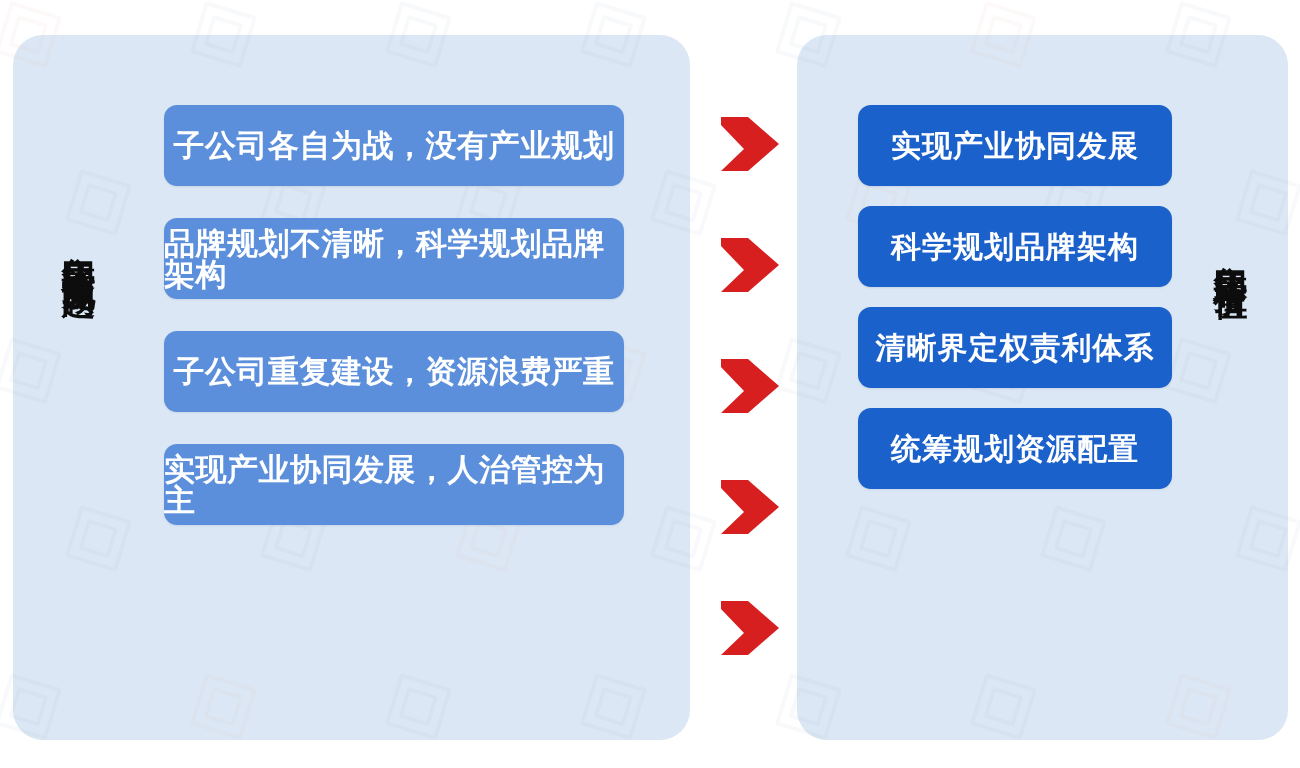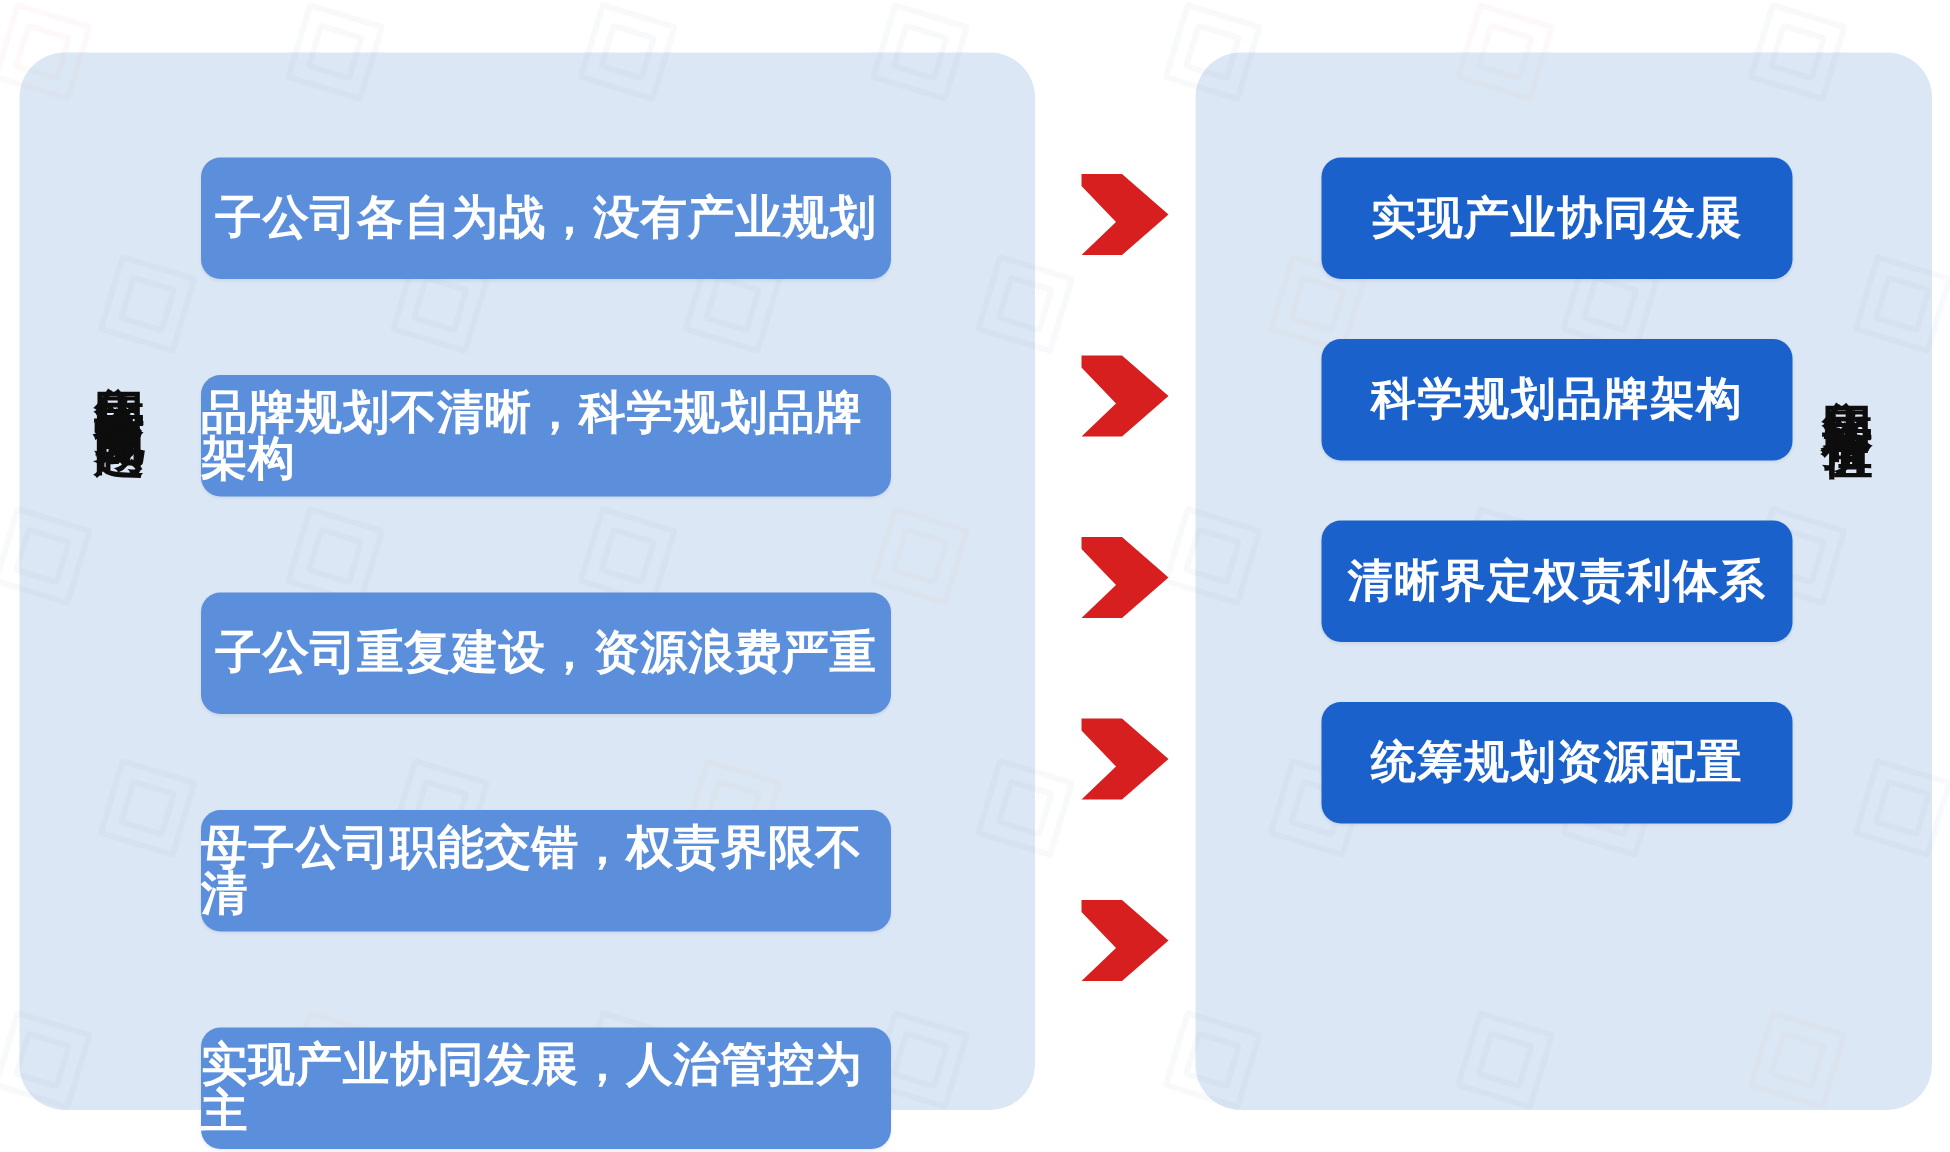--- a/index.html
+++ b/index.html
@@ -70,22 +70,22 @@
   .side-label.left-label{left:62px;top:231px;}
   .side-label.right-label{left:1214px;top:240px;}
 
   
   .col{
     position:absolute;
     z-index:15;
     display:flex;
     flex-direction:column;
   }
-  .col.left-col{left:134px;top:105px;width:460px;gap:64px;}
-  .col.right-col{left:881px;top:105px;width:314px;gap:40px;}
+  .col.left-col{left:164px;top:105px;width:460px;gap:32px;}
+  .col.right-col{left:858px;top:105px;width:314px;gap:20px;}
 
   .card{
     height:81px;
     border-radius:13px;
     display:flex;
     align-items:center;
     justify-content:center;
     color:#ffffff;
     font-weight:bold;
     line-height:1;
@@ -141,23 +141,20 @@
   <div class="card issue">
     <span>子公司各自为战，没有产业规划</span>
   </div>
   <div class="card issue">
     <span>品牌规划不清晰，科学规划品牌架构</span>
   </div>
   <div class="card issue">
     <span>子公司重复建设，资源浪费严重</span>
   </div>
   <div class="card issue">
-    <span>母子公司职能交错，权责界限不清</span>
-  </div>
-  <div class="card issue">
     <span>实现产业协同发展，人治管控为主</span>
   </div>
 </div>
 
 <div class="arrows">
   <div class="arrow-slot">
     <span class="chev">
       <svg width="64" height="58" viewBox="0 0 64 58" aria-hidden="true">
         <path d="M3 2 L30 2 L61 29 L30 56 L3 56 L26 34 L3 10 Z" fill="#d81f20"></path>
       </svg>

